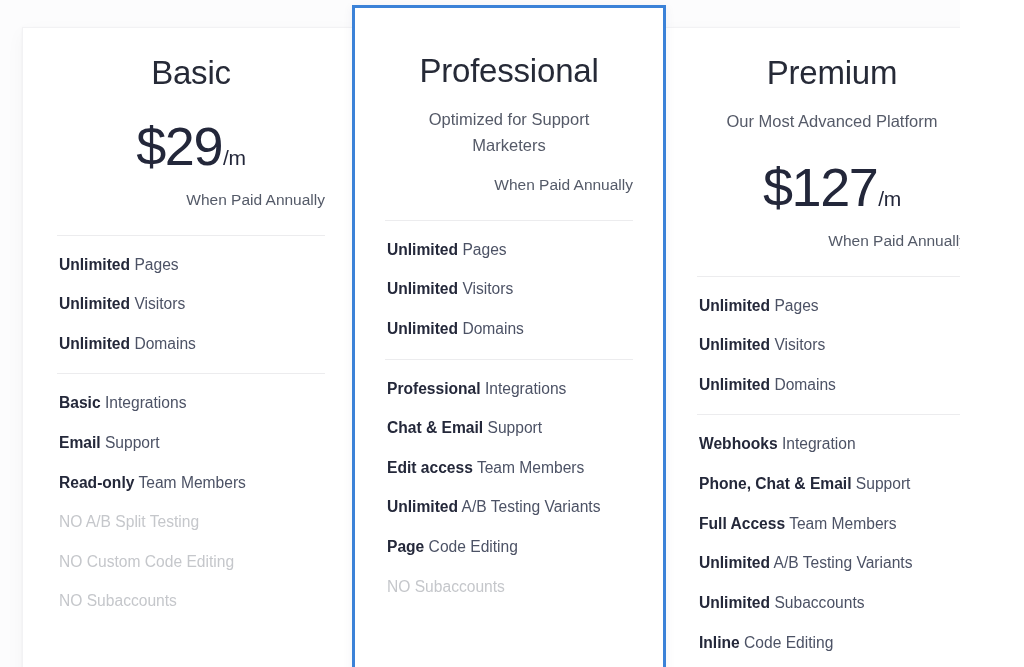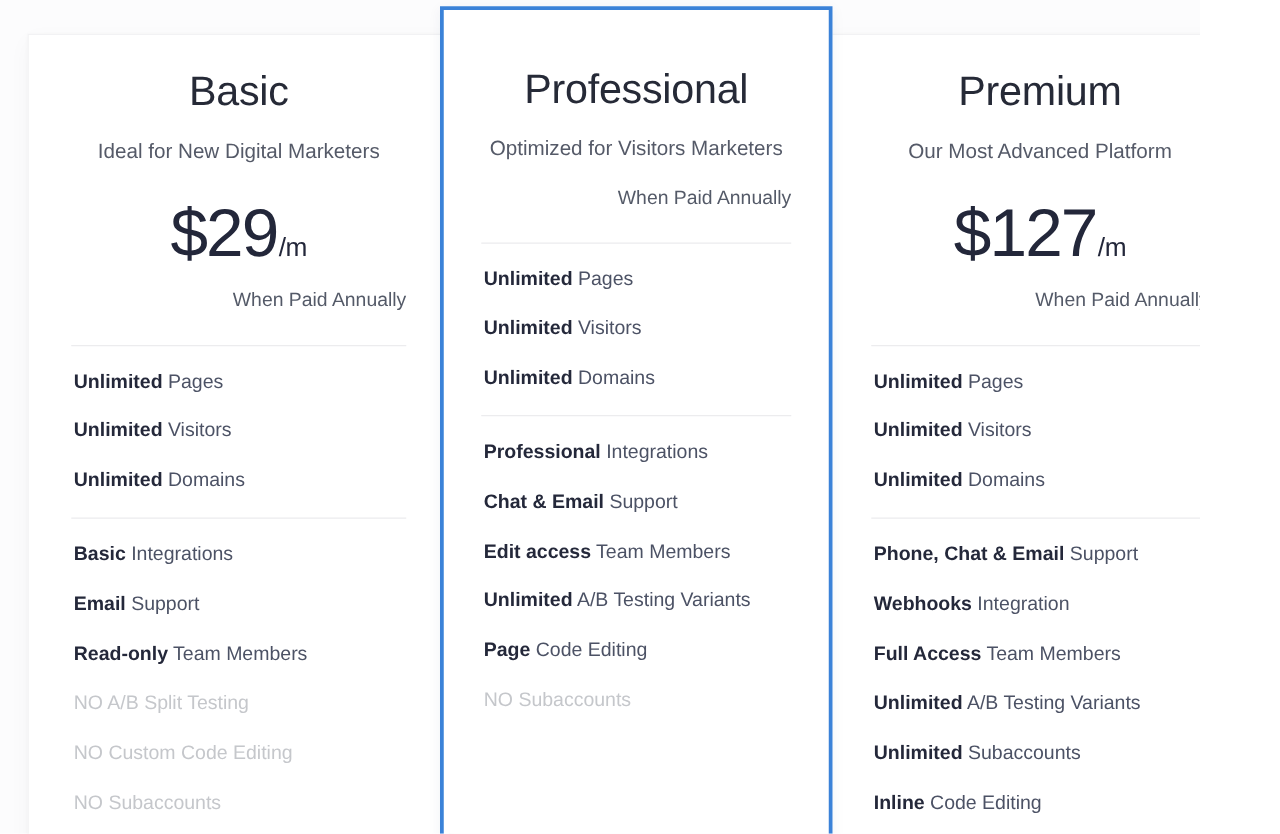--- a/index.html
+++ b/index.html
@@ -139,21 +139,20 @@
   .feature-item.disabled .f-strong { font-weight: 400; }
 </style>
 </head>
 <body>
 
 <div id="stage">
 
   <div class="card side basic">
     <div class="card-inner">
       <h2 class="plan-name">Basic</h2>
-      <p class="plan-tagline">Ideal for New Digital Marketers</p>
       <div class="price-row">
         <span class="price-amount">$29</span><span class="price-period">/m</span>
       </div>
       <div class="price-note">When Paid Annually</div>
       <hr class="divider top-div">
       <div class="feature-group">
           <div class="feature-item"><span class="f-strong">Unlimited</span><span class="f-rest"> Pages</span></div>
           <div class="feature-item"><span class="f-strong">Unlimited</span><span class="f-rest"> Visitors</span></div>
           <div class="feature-item"><span class="f-strong">Unlimited</span><span class="f-rest"> Domains</span></div>
         </div>
@@ -165,21 +164,21 @@
           <div class="feature-item disabled"><span class="f-strong">NO</span><span class="f-rest"> A/B Split Testing</span></div>
           <div class="feature-item disabled"><span class="f-strong">NO</span><span class="f-rest"> Custom Code Editing</span></div>
           <div class="feature-item disabled"><span class="f-strong">NO</span><span class="f-rest"> Subaccounts</span></div>
         </div>
     </div>
   </div>
 
   <div class="card featured">
     <div class="card-inner">
       <h2 class="plan-name">Professional</h2>
-      <p class="plan-tagline">Optimized for Visitors Marketers</p>
+      <p class="plan-tagline">Optimized for Support Marketers</p>
       <div class="price-note">When Paid Annually</div>
       <hr class="divider top-div">
       <div class="feature-group">
           <div class="feature-item"><span class="f-strong">Unlimited</span><span class="f-rest"> Pages</span></div>
           <div class="feature-item"><span class="f-strong">Unlimited</span><span class="f-rest"> Visitors</span></div>
           <div class="feature-item"><span class="f-strong">Unlimited</span><span class="f-rest"> Domains</span></div>
         </div>
       <hr class="divider mid-div">
       <div class="feature-group">
           <div class="feature-item"><span class="f-strong">Professional</span><span class="f-rest"> Integrations</span></div>
@@ -201,22 +200,22 @@
       </div>
       <div class="price-note">When Paid Annually</div>
       <hr class="divider top-div">
       <div class="feature-group">
           <div class="feature-item"><span class="f-strong">Unlimited</span><span class="f-rest"> Pages</span></div>
           <div class="feature-item"><span class="f-strong">Unlimited</span><span class="f-rest"> Visitors</span></div>
           <div class="feature-item"><span class="f-strong">Unlimited</span><span class="f-rest"> Domains</span></div>
         </div>
       <hr class="divider mid-div">
       <div class="feature-group">
+          <div class="feature-item"><span class="f-strong">Webhooks</span><span class="f-rest"> Integration</span></div>
           <div class="feature-item"><span class="f-strong">Phone, Chat &amp; Email</span><span class="f-rest"> Support</span></div>
-          <div class="feature-item"><span class="f-strong">Webhooks</span><span class="f-rest"> Integration</span></div>
           <div class="feature-item"><span class="f-strong">Full Access</span><span class="f-rest"> Team Members</span></div>
           <div class="feature-item"><span class="f-strong">Unlimited</span><span class="f-rest"> A/B Testing Variants</span></div>
           <div class="feature-item"><span class="f-strong">Unlimited</span><span class="f-rest"> Subaccounts</span></div>
           <div class="feature-item"><span class="f-strong">Inline</span><span class="f-rest"> Code Editing</span></div>
         </div>
     </div>
   </div>
 
 </div>
 

